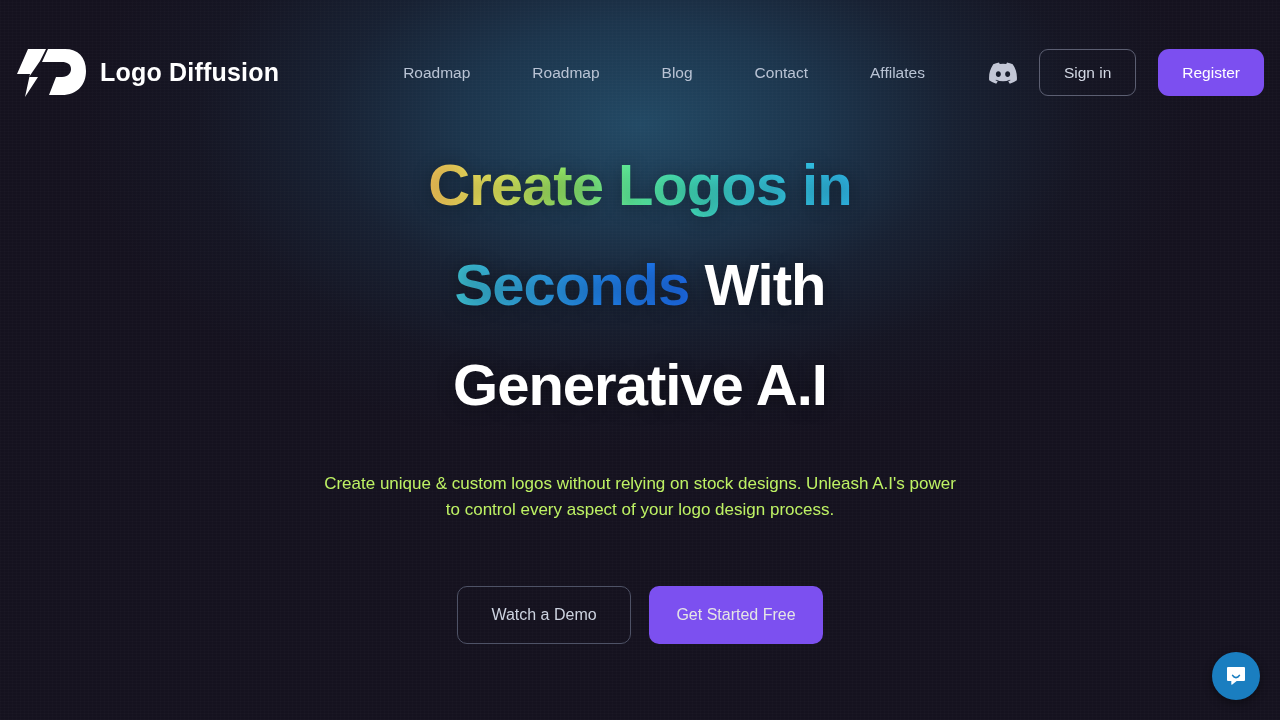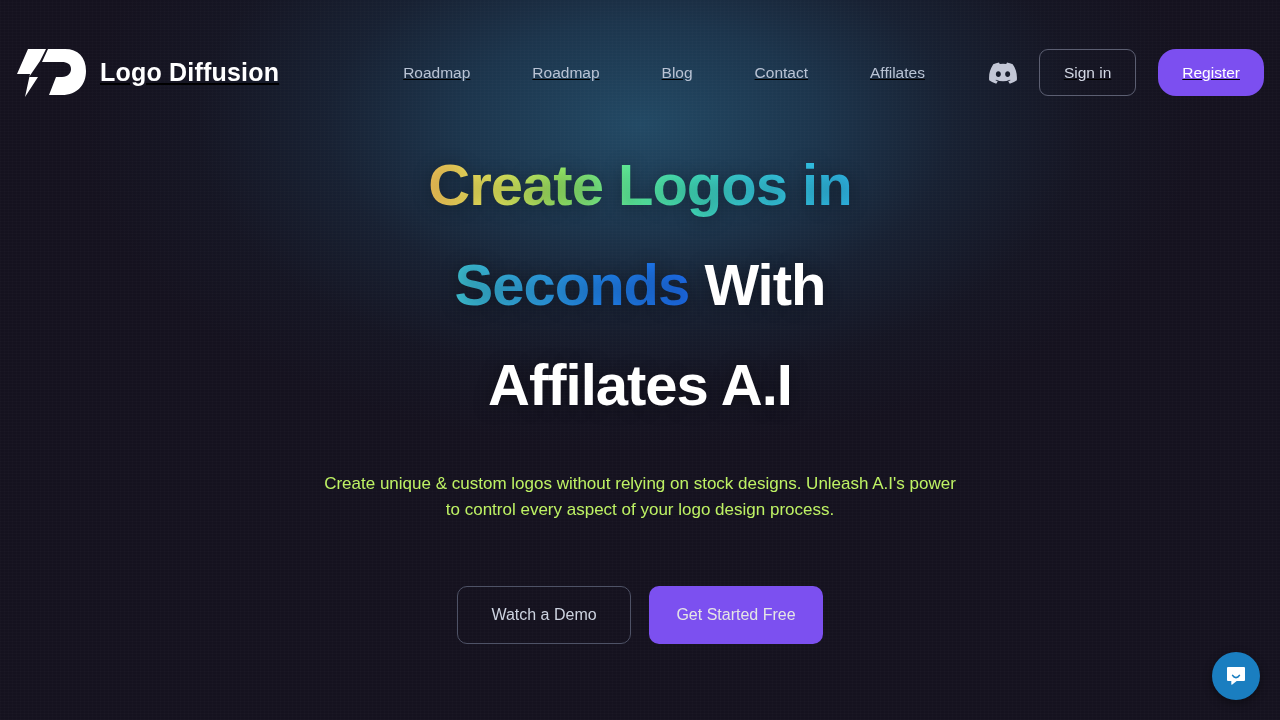--- a/index.html
+++ b/index.html
@@ -40,21 +40,20 @@
       repeating-linear-gradient(90deg, rgba(255,255,255,0.010) 0 1px, rgba(0,0,0,0) 1px 4px);
     pointer-events:none;
   }
 
   
   .header {
     position:relative; z-index:5;
     height:145px;
     display:flex; align-items:center;
     padding:0 16px 0 16px;
-    text-decoration:underline;
   }
 
   .brand { display:flex; align-items:center; gap:12px; }
   .brand-mark { width:72px; height:52px; display:block; }
   .brand-name {
     color:#ffffff;
     font-size:25px;
     font-weight:bold;
     letter-spacing:0.2px;
     white-space:nowrap;
@@ -91,21 +90,21 @@
     font-size:15.5px;
     border-radius:9px;
     padding:0 24px;
     height:47px;
     line-height:45px;
   }
   .btn-register {
     background:#7c4ff0;
     color:#ffffff;
     font-size:15.5px;
-    border-radius:18px;
+    border-radius:11px;
     padding:0 24px;
     height:47px;
     line-height:47px;
   }
 
   
   .hero {
     position:relative; z-index:5;
     text-align:center;
     margin-top:-10px;
@@ -229,21 +228,21 @@
   <section class="hero">
 
     <h1 class="headline">
       <div>
         <span class="grad-a">Create Logos in</span>
       </div>
       <div>
         <span class="grad-b">Seconds</span><span>&nbsp;</span><span>With</span>
       </div>
       <div>
-        <span>Affilates A.I</span>
+        <span>Generative A.I</span>
       </div>
     </h1>
 
     <p class="subtitle">
       <span>Create unique &amp; custom logos without relying on stock designs. Unleash A.I's power</span><br>
       <span>to control every aspect of your logo design process.</span>
     </p>
 
     <div class="cta-row">
       <button class="btn btn-demo">Watch a Demo</button>

